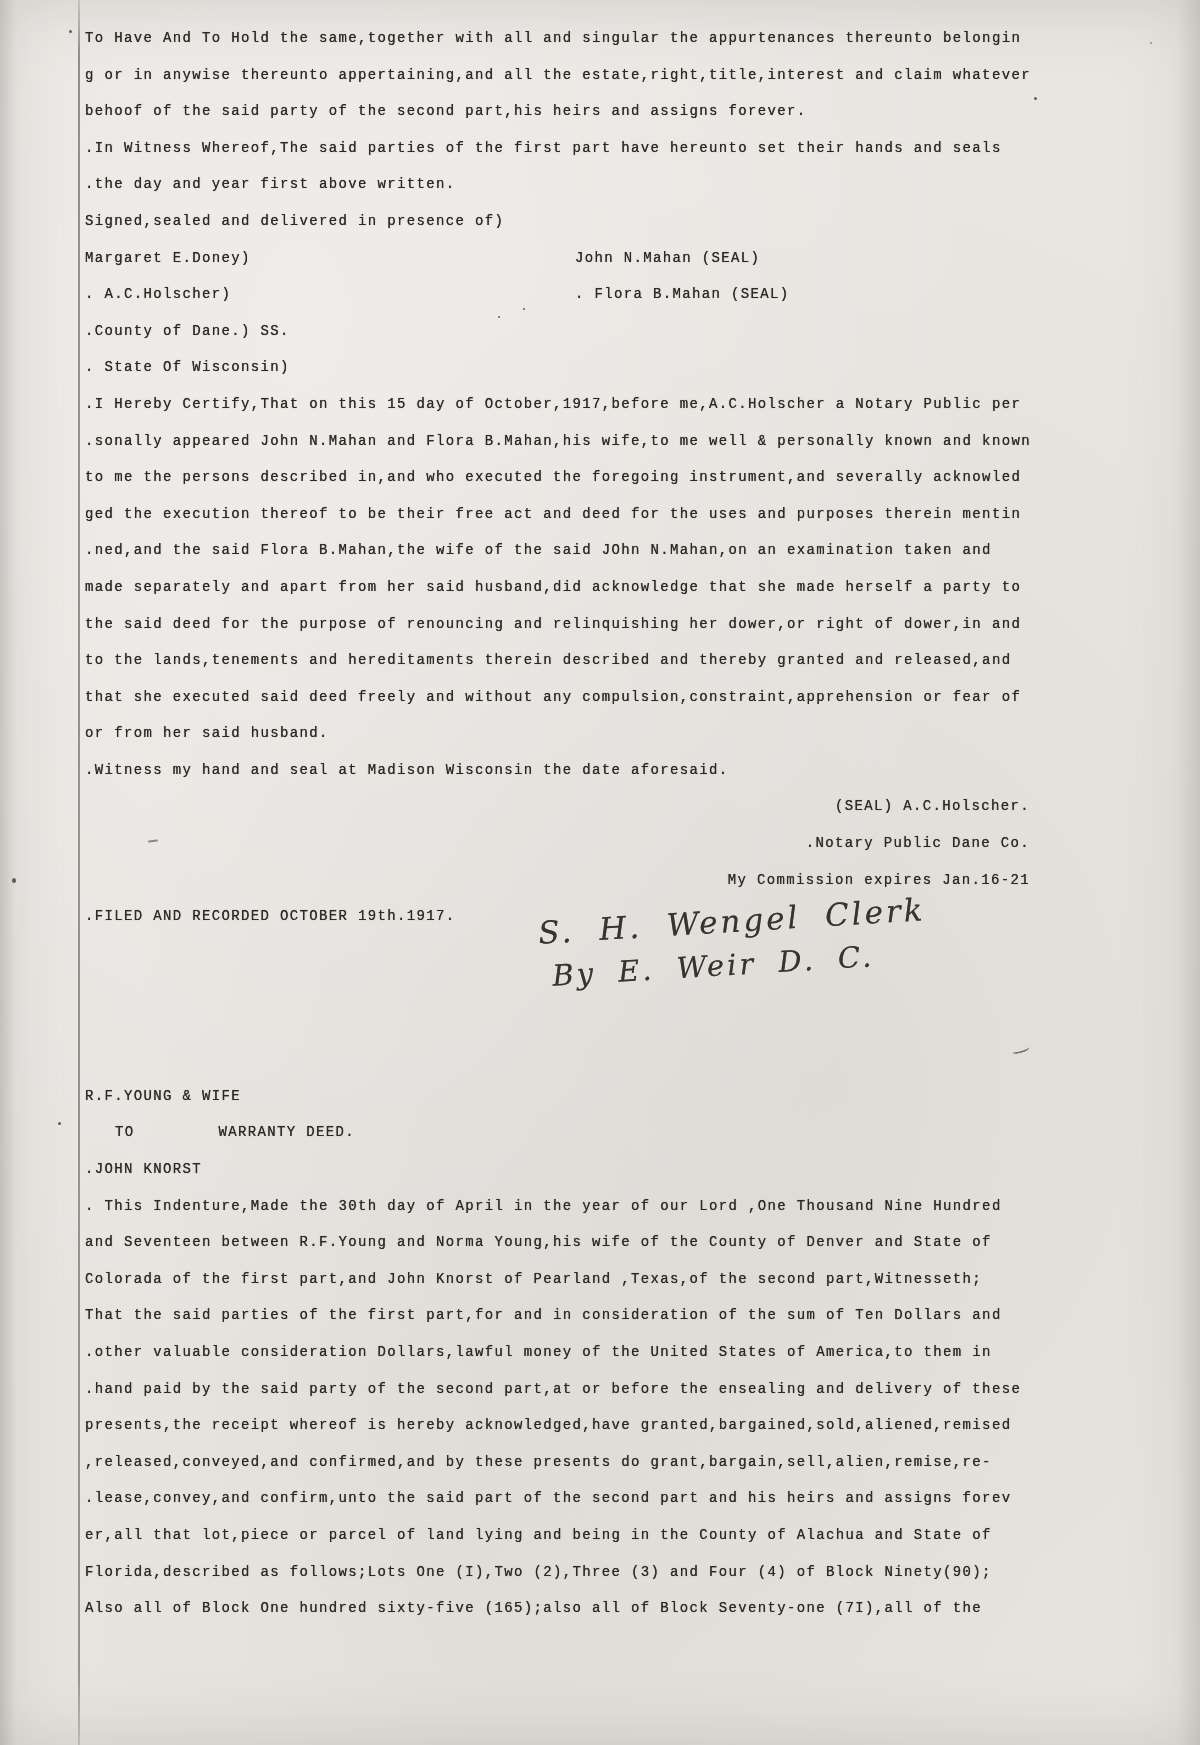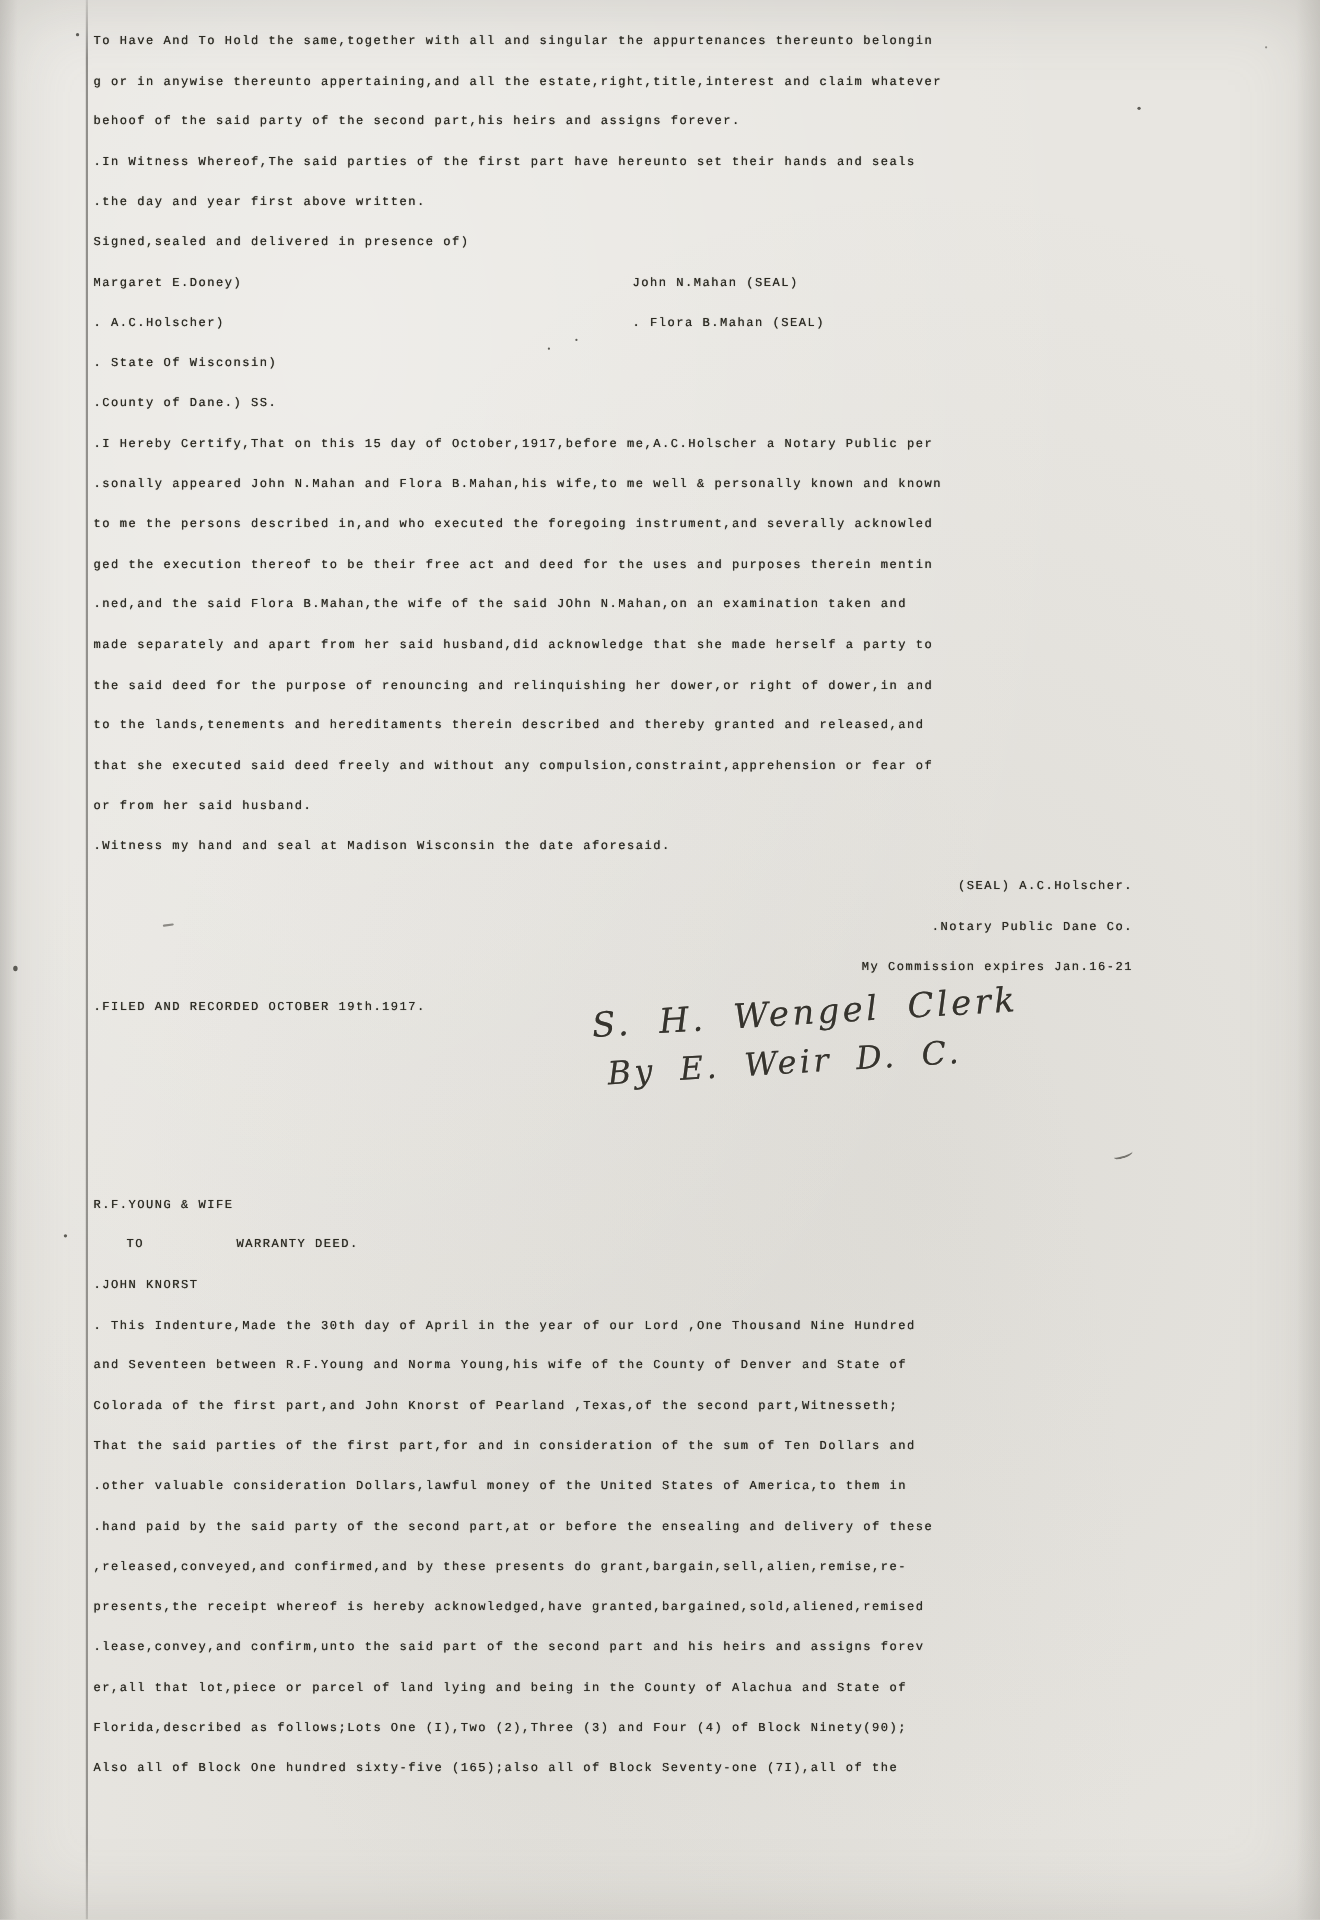--- a/index.html
+++ b/index.html
@@ -21,21 +21,21 @@
       linear-gradient(90deg, rgba(90,88,84,0.20), transparent 16px),
       linear-gradient(270deg, rgba(120,118,112,0.16), transparent 22px);
     box-shadow: inset 0 0 70px rgba(118,116,108,0.25);
   }
   .margin-rule {
     position: absolute; left: 78px; top: 0; bottom: 0; width: 2px;
     background: linear-gradient(rgba(70,68,64,0.15), rgba(70,68,64,0.55) 3%, rgba(70,68,64,0.5) 96%, rgba(70,68,64,0.2));
   }
   .doc {
     position: absolute; left: 85px; top: 20px; width: 945px;
-    font-size: 11px;
+    font-size: 14px;
     letter-spacing: 1.35px;
     color: #2b2a22;
     text-shadow: 0 0 0.7px rgba(43,42,34,0.85);
   }
   .row { height: 36.6px; line-height: 36.6px; white-space: pre; }
   .center { text-align: right; }
   .cols .col-left { display: inline-block; width: 490px; white-space: pre; }
   .gap { height: 143px; }
   .to-label { padding-left: 30px; }
   .instrument { margin-left: 84px; }
@@ -89,22 +89,22 @@
       </div>
 
     <div>
 
     <div class="row cols"><span class="col-left">Margaret E.Doney)</span><span>John N.Mahan (SEAL)</span></div>
         <div class="row cols"><span class="col-left">. A.C.Holscher)</span><span>. Flora B.Mahan (SEAL)</span></div>
       </div>
 
     <div>
 
-    <div class="row">. State Of Wisconsin)</div>
-        <div class="row">.County of Dane.) SS.</div>
+    <div class="row">.County of Dane.) SS.</div>
+        <div class="row">. State Of Wisconsin)</div>
       </div>
 
     <div>
 
     <div class="row">.I Hereby Certify,That on this 15 day of October,1917,before me,A.C.Holscher a Notary Public per</div>
         <div class="row">.sonally appeared John N.Mahan and Flora B.Mahan,his wife,to me well &amp; personally known and known</div>
         <div class="row">to me the persons described in,and who executed the foregoing instrument,and severally acknowled</div>
         <div class="row">ged the execution thereof to be their free act and deed for the uses and purposes therein mentin</div>
         <div class="row">.ned,and the said Flora B.Mahan,the wife of the said JOhn N.Mahan,on an examination taken and</div>
         <div class="row">made separately and apart from her said husband,did acknowledge that she made herself a party to</div>
@@ -128,22 +128,22 @@
     <div class="row">.JOHN KNORST</div>
 
     <div>
 
     <div class="row">. This Indenture,Made the 30th day of April in the year of our Lord ,One Thousand Nine Hundred</div>
         <div class="row">and Seventeen between R.F.Young and Norma Young,his wife of the County of Denver and State of</div>
         <div class="row">Colorada of the first part,and John Knorst of Pearland ,Texas,of the second part,Witnesseth;</div>
         <div class="row">That the said parties of the first part,for and in consideration of the sum of Ten Dollars and</div>
         <div class="row">.other valuable consideration Dollars,lawful money of the United States of America,to them in</div>
         <div class="row">.hand paid by the said party of the second part,at or before the ensealing and delivery of these</div>
+        <div class="row">presents,the receipt whereof is hereby acknowledged,have granted,bargained,sold,aliened,remised</div>
         <div class="row">,released,conveyed,and confirmed,and by these presents do grant,bargain,sell,alien,remise,re-</div>
-        <div class="row">presents,the receipt whereof is hereby acknowledged,have granted,bargained,sold,aliened,remised</div>
         <div class="row">.lease,convey,and confirm,unto the said part of the second part and his heirs and assigns forev</div>
         <div class="row">er,all that lot,piece or parcel of land lying and being in the County of Alachua and State of</div>
         <div class="row">Florida,described as follows;Lots One (I),Two (2),Three (3) and Four (4) of Block Ninety(90);</div>
         <div class="row">Also all of Block One hundred sixty-five (165);also all of Block Seventy-one (7I),all of the</div>
       </div>
 
   </div>
 
   <div class="handwriting sig-line1">S. H. Wengel Clerk</div>
   <div class="handwriting sig-line2">By E. Weir D. C.</div>

